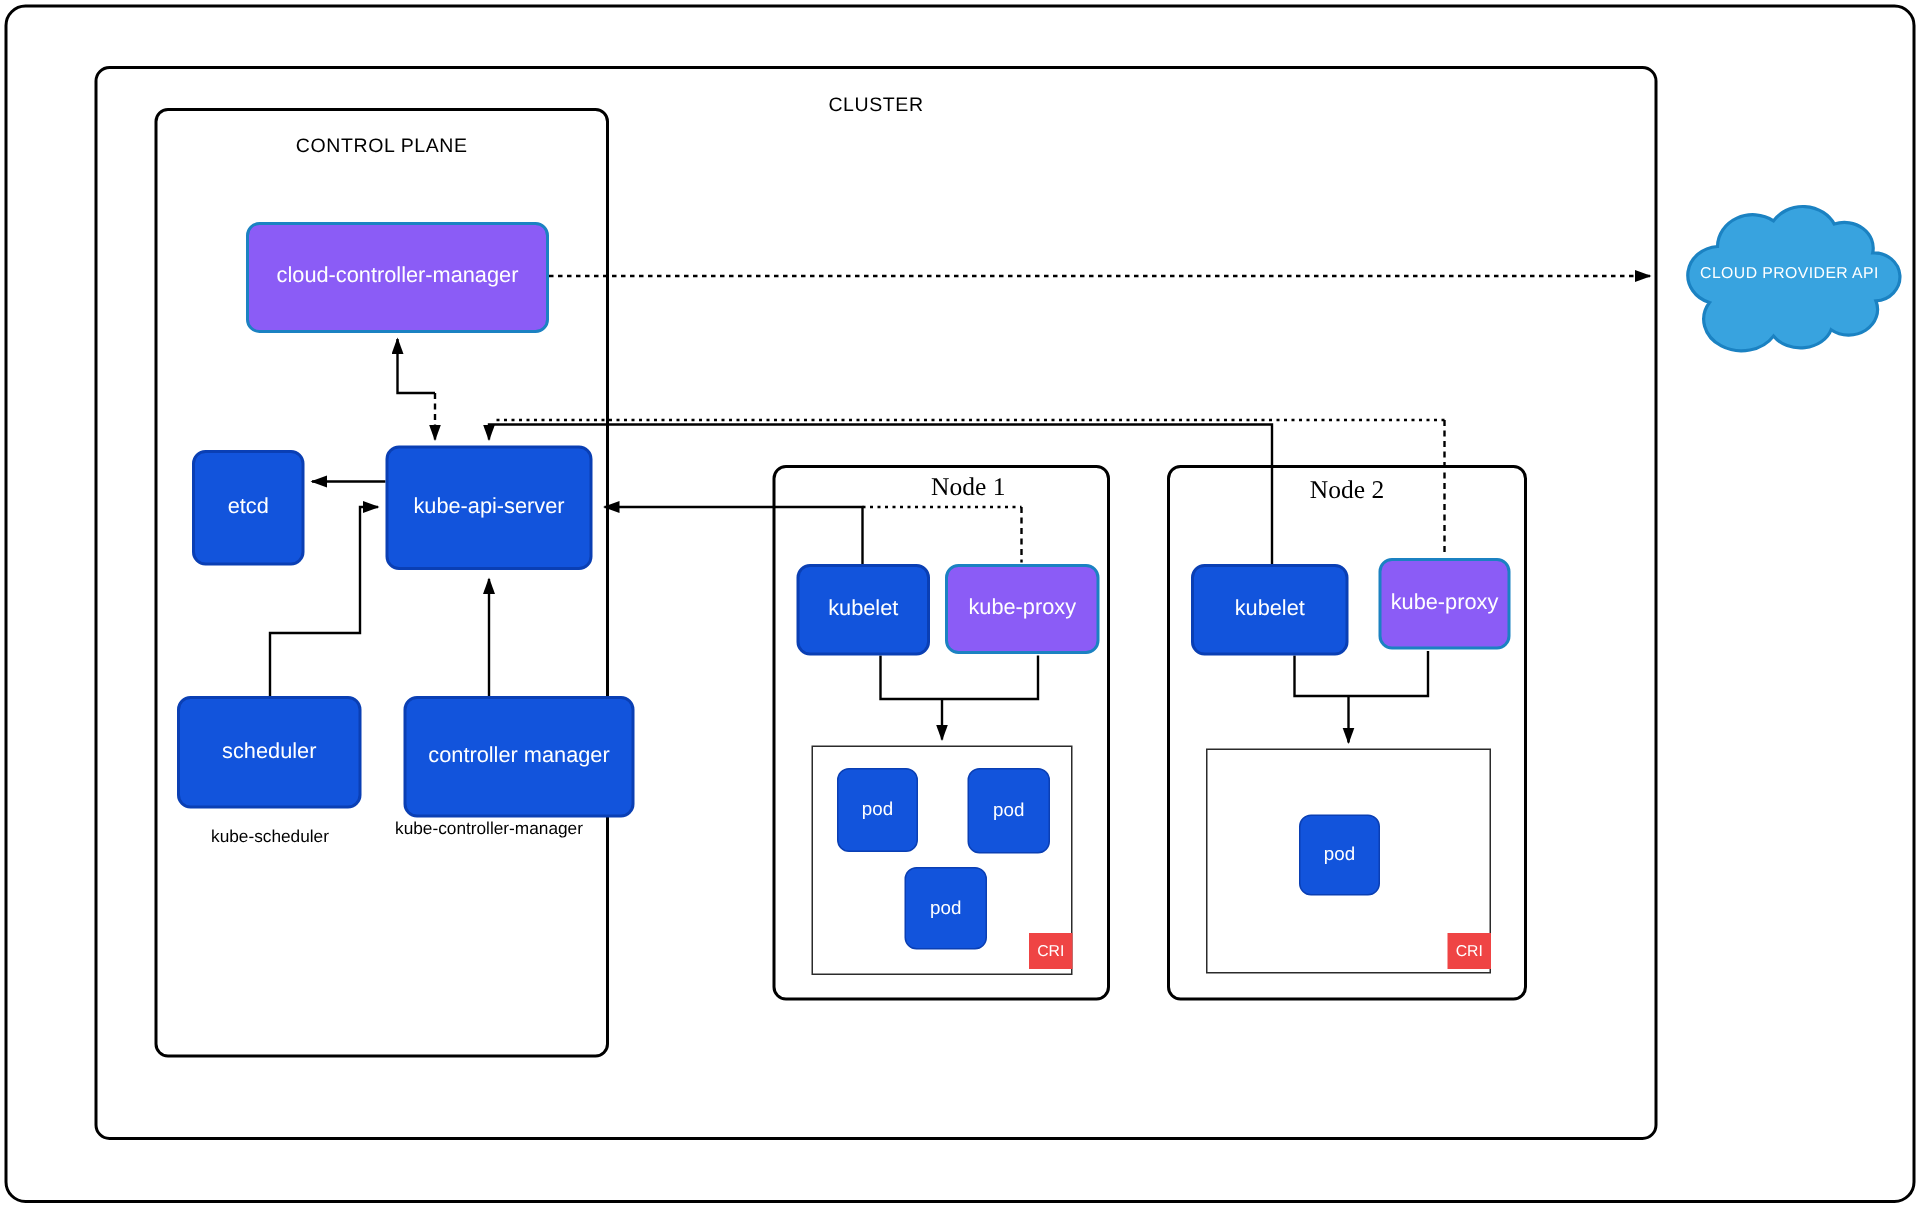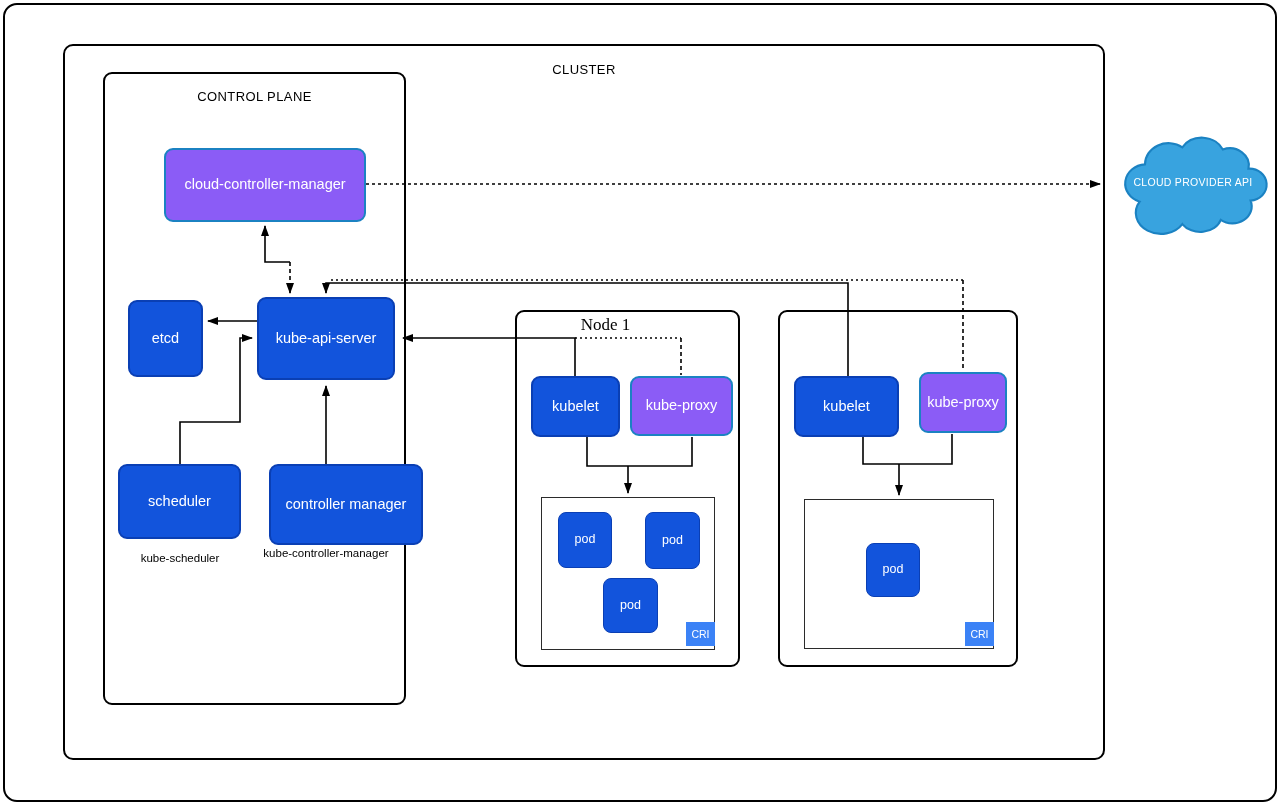--- a/index.html
+++ b/index.html
@@ -20,21 +20,21 @@
   
   .comp{
     position:absolute;box-sizing:border-box;display:flex;align-items:center;justify-content:center;
     color:#fff;font-size:14.5px;border-radius:9px;text-align:center;line-height:1.1;
   }
   .dark{background:#1254DC;border:2px solid #0A3FB4;}
   .light{background:#8b5cf6;border:2px solid #1B82C2;}
   .pod{font-size:12.5px;border-radius:8px;border-width:1.5px;}
   .pod-container{position:absolute;box-sizing:border-box;border:1.5px solid #2b2b2b;background:#fff;}
   .cri-badge{
-    position:absolute;box-sizing:border-box;background:#3b82f6;color:#fff;display:flex;
+    position:absolute;box-sizing:border-box;background:#ef4444;color:#fff;display:flex;
     align-items:center;justify-content:center;font-size:10.5px;
   }
   .caption{position:absolute;text-align:center;font-size:11.5px;color:#000;}
   
   #connectors{position:absolute;left:0;top:0;z-index:1;}
   .comp,.pod-container,.cri-badge,.frame,.frame-label,.node-title,.caption{z-index:2;}
   #cloud-wrap{left:1113px;top:126px;width:160px;height:114px;z-index:2;}
   #cloud-label{
     position:absolute;left:6%;top:44%;width:88%;text-align:center;color:#fff;font-size:10.5px;
     letter-spacing:.3px;z-index:3;
@@ -91,30 +91,31 @@
 
   <div class="comp light" style="left:164px;top:148px;width:202px;height:74px;">cloud-controller-manager</div>
   <div class="comp dark" style="left:257px;top:297px;width:138px;height:83px;">kube-api-server</div>
   <div class="comp dark" style="left:128px;top:300px;width:75px;height:77px;">etcd</div>
   <div class="comp dark" style="left:118px;top:464px;width:123px;height:75px;">scheduler</div>
   <div class="comp dark" style="left:269px;top:464px;width:154px;height:81px;">controller manager</div>
   <div class="caption" style="left:110px;top:552px;width:140px;">kube-scheduler</div>
   <div class="caption" style="left:246px;top:547px;width:160px;">kube-controller-manager</div>
 
   <div class="abs frame" id="node1-box"></div>
-  <div class="node-title" style="left:493px;top:315px;width:225px;">Node 1</div>
+  <div class="node-title" style="left:533px;top:315px;width:225px;">Node 1</div>
   <div class="comp dark" style="left:531px;top:376px;width:89px;height:61px;">kubelet</div>
   <div class="comp light" style="left:630px;top:376px;width:103px;height:60px;">kube-proxy</div>
   <div class="pod-container" style="left:541px;top:497px;width:174px;height:153px;"></div>
   <div class="comp dark pod" style="left:558px;top:512px;width:54px;height:56px;">pod</div>
   <div class="comp dark pod" style="left:645px;top:512px;width:55px;height:57px;">pod</div>
   <div class="comp dark pod" style="left:603px;top:578px;width:55px;height:55px;">pod</div>
   <div class="cri-badge" style="left:686px;top:622px;width:29px;height:24px;">CRI</div>
 
   <div class="abs frame" id="node2-box"></div>
+  <div class="node-title" style="left:778px;top:317px;width:240px;">Node 2</div>
   <div class="comp dark" style="left:794px;top:376px;width:105px;height:61px;">kubelet</div>
   <div class="comp light" style="left:919px;top:372px;width:88px;height:61px;">kube-proxy</div>
   <div class="pod-container" style="left:804px;top:499px;width:190px;height:150px;"></div>
   <div class="comp dark pod" style="left:866px;top:543px;width:54px;height:54px;">pod</div>
   <div class="cri-badge" style="left:965px;top:622px;width:29px;height:24px;">CRI</div>
 
   <div class="abs" id="cloud-wrap">
     <svg width="160" height="114" viewBox="0 0 150 105">
       <path d="M 25 70
                a 20 18 0 0 1 5 -35

